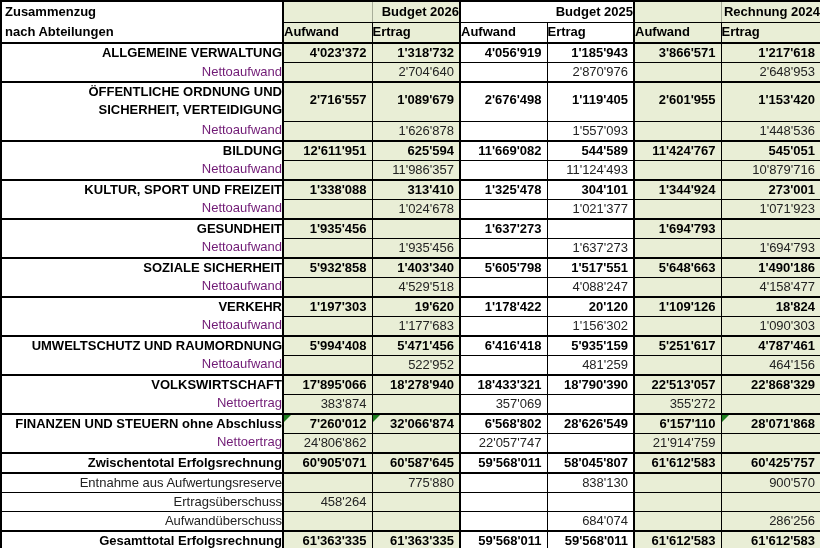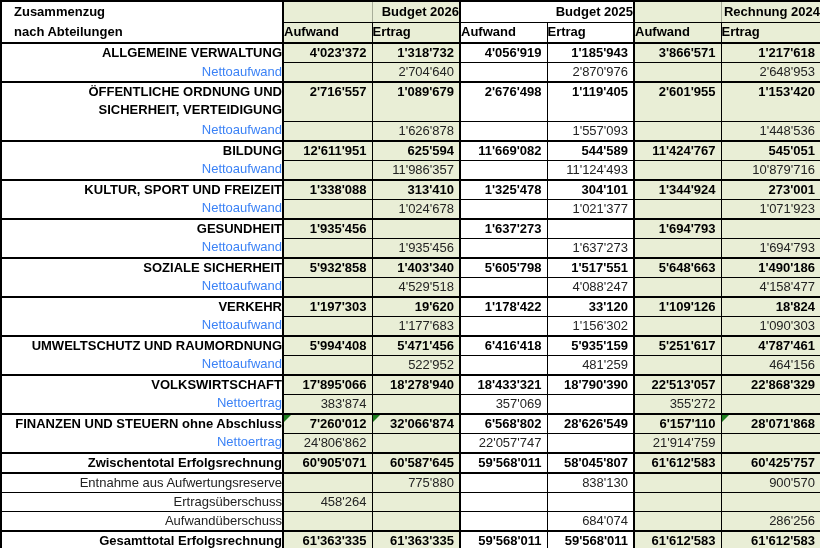--- a/index.html
+++ b/index.html
@@ -6,34 +6,34 @@
   html,body{background:#fff}
   body{font-family:"Liberation Sans","DejaVu Sans",sans-serif}
   .sheet{width:820px;height:548px;overflow:hidden}
   table{border-collapse:collapse;table-layout:fixed;width:820px;height:548px;border:2px solid #000}
   td,th{border:1px solid #000;font-size:13px;overflow:hidden;vertical-align:middle;padding:0;line-height:18px}
   .green{background:#e9eed6}
   .g-start{border-left-width:2px}
   .label{padding-left:4px;text-align:right;white-space:pre-line}
   .num{text-align:right;padding-right:5px;white-space:nowrap}
   thead th{height:19px;font-weight:bold;text-align:left}
-  th.corner{vertical-align:top;padding-left:12px}
+  th.corner{vertical-align:top;padding-left:3px}
   th.corner .l1{font-weight:bold;line-height:20px}
   th.corner .l2{font-weight:bold;line-height:20px}
   th.group{text-align:right;position:relative}
   .hdr-divider{position:absolute;top:0;bottom:0;width:1px;background:#a8ad99}
   th.subhdr{}
   tr.sub th{border-bottom-width:2px}
   tbody td{height:19px}
   tr.row-dept td{border-top-width:2px;font-weight:bold}
   tr.row-netto td,tr.row-plain td{font-weight:normal;color:#222}
-  tr.row-netto td.label{border-top-style:hidden;color:#3b82f6}
+  tr.row-netto td.label{border-top-style:hidden;color:#701a75}
   tr.row-total td{border-top-width:2px;border-bottom-width:2px;font-weight:bold}
   tr.tall td{height:39px;vertical-align:top}
-  tr.tall td.num{padding-top:0}
+  tr.tall td.num{padding-top:8px}
   td.marked{position:relative}
   .corner-marker{position:absolute;top:0;left:0;width:0;height:0;
     border-top:7px solid #1e7d1e;border-right:7px solid transparent;display:block}
 </style>
 </head>
 <body>
 
 <div class="sheet">
   <table>
     <colgroup>
@@ -180,21 +180,21 @@
           <td class="num g-start"></td>
           <td class="num">4'088'247</td>
           <td class="num green g-start"></td>
           <td class="num green">4'158'477</td>
         </tr>
         <tr class="row-dept">
           <td class="label">VERKEHR</td>
           <td class="num green g-start">1'197'303</td>
           <td class="num green">19'620</td>
           <td class="num g-start">1'178'422</td>
-          <td class="num">33'120</td>
+          <td class="num">20'120</td>
           <td class="num green g-start">1'109'126</td>
           <td class="num green">18'824</td>
         </tr>
         <tr class="row-netto">
           <td class="label">Nettoaufwand</td>
           <td class="num green g-start"></td>
           <td class="num green">1'177'683</td>
           <td class="num g-start"></td>
           <td class="num">1'156'302</td>
           <td class="num green g-start"></td>

